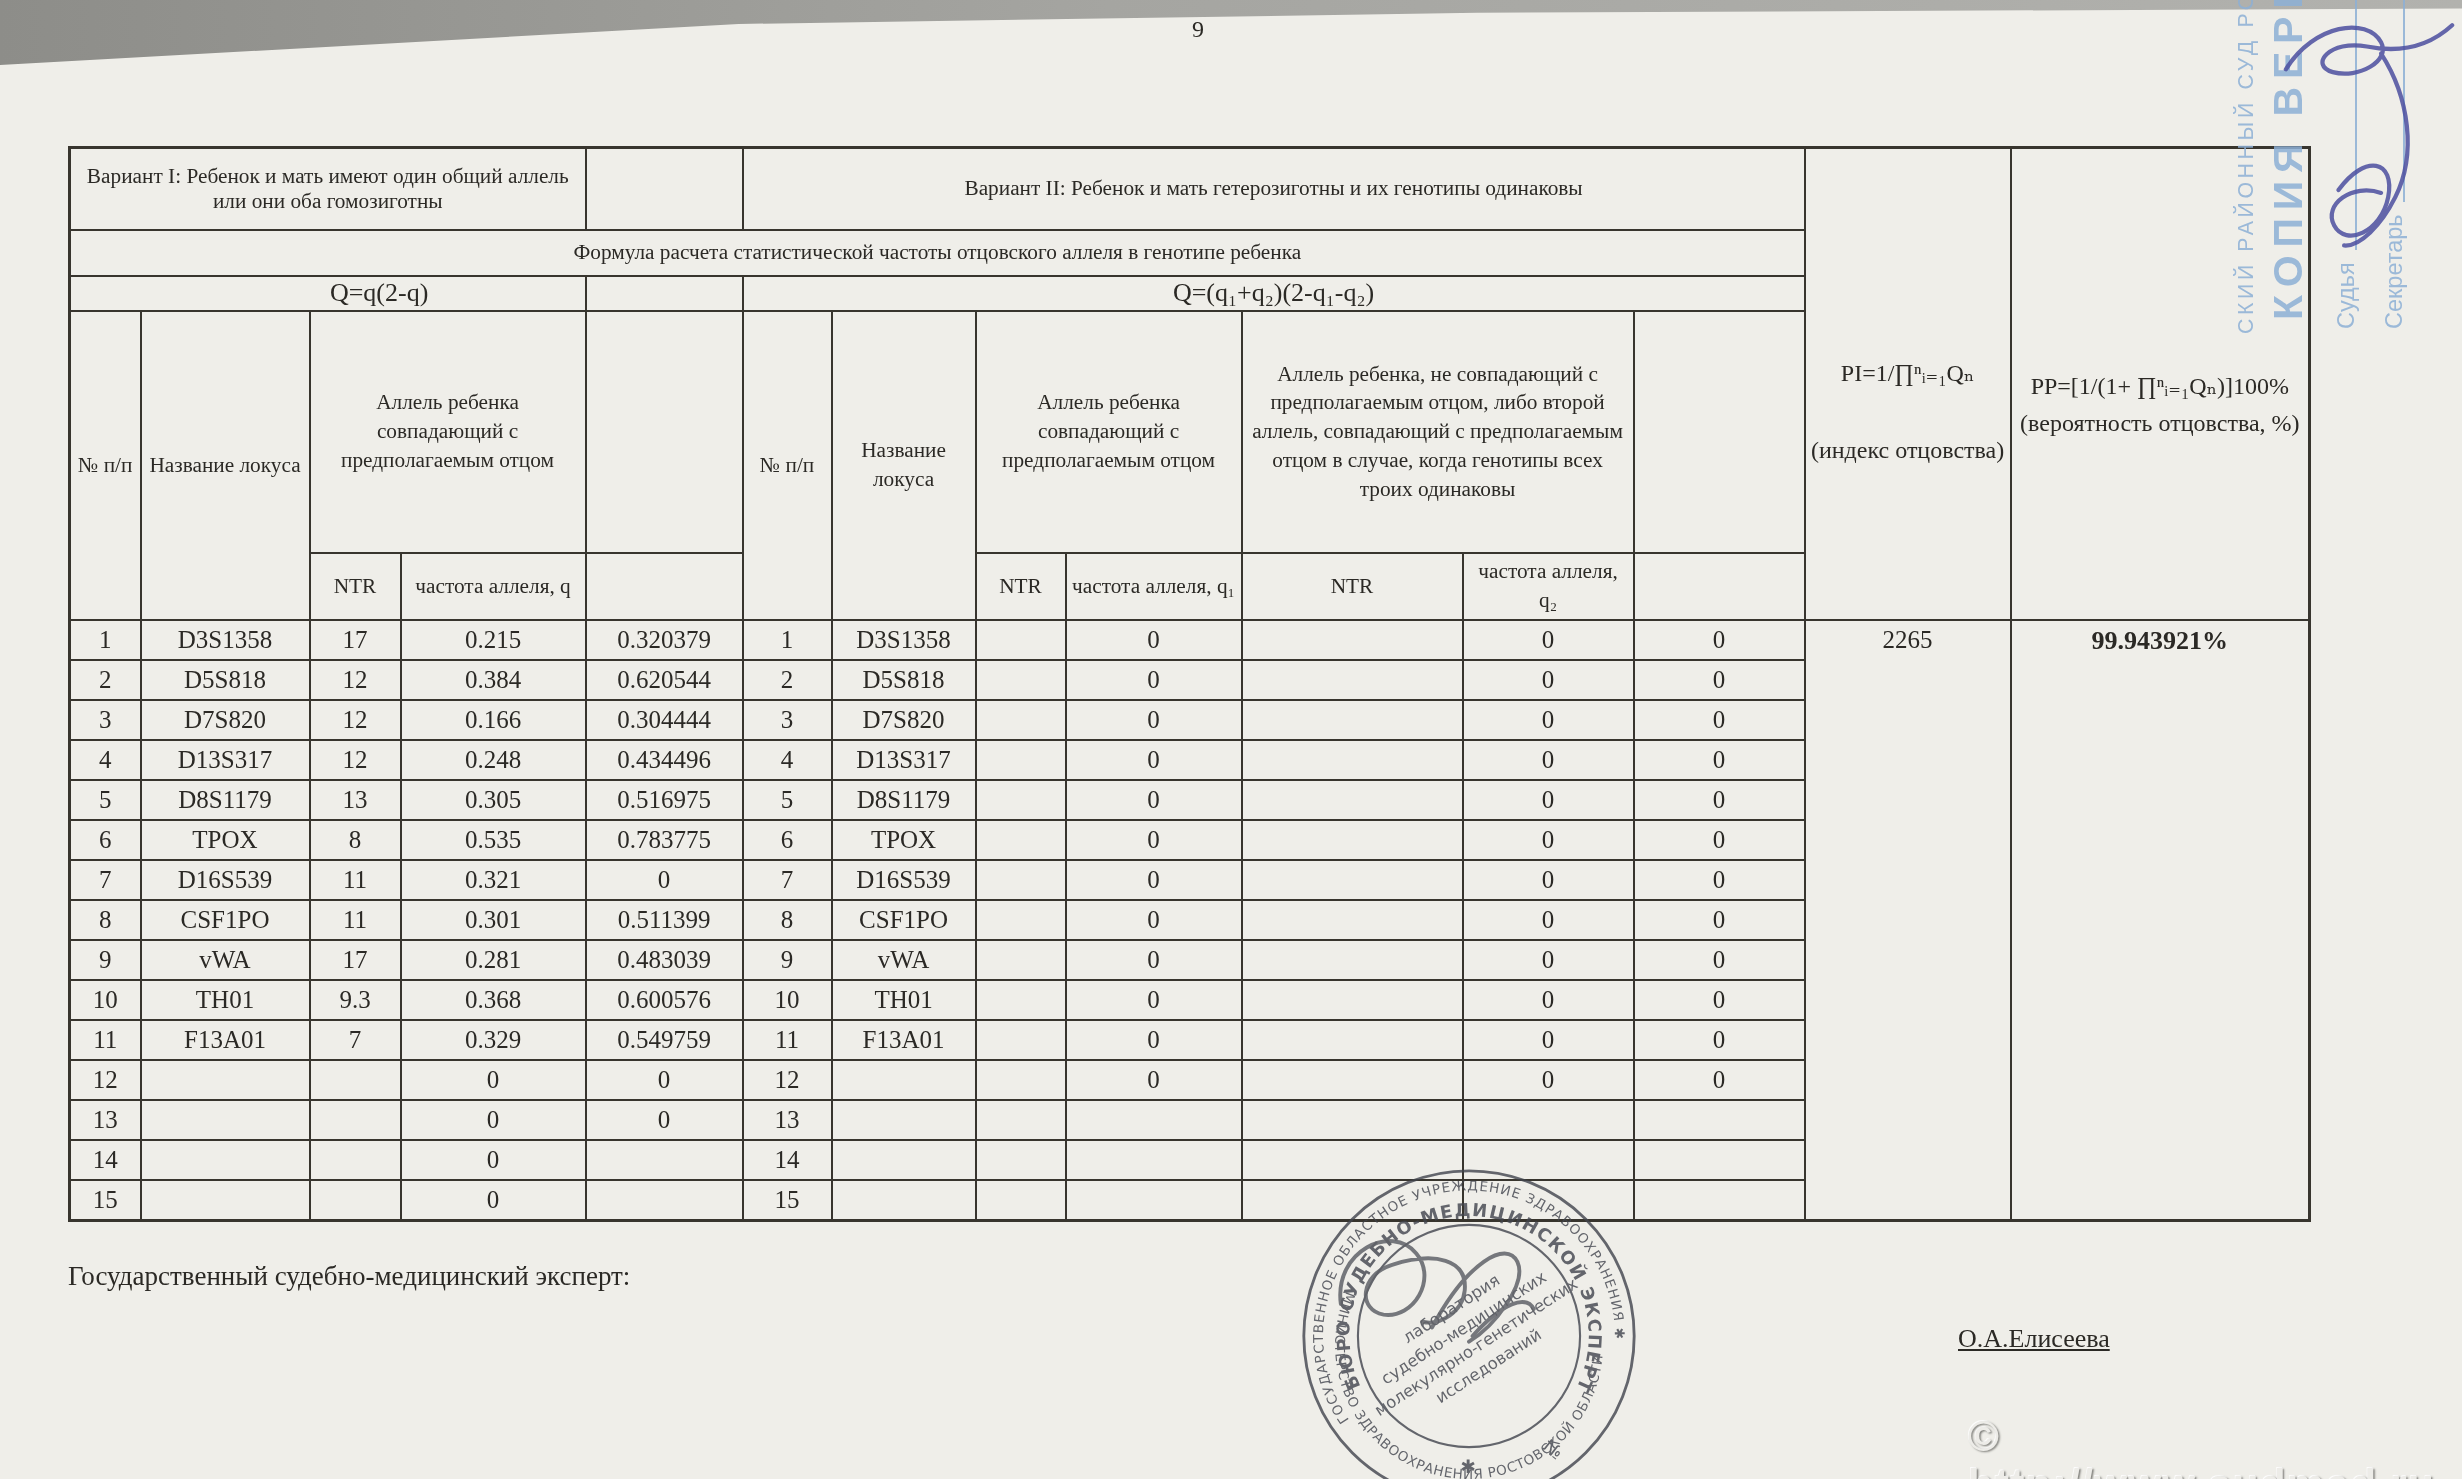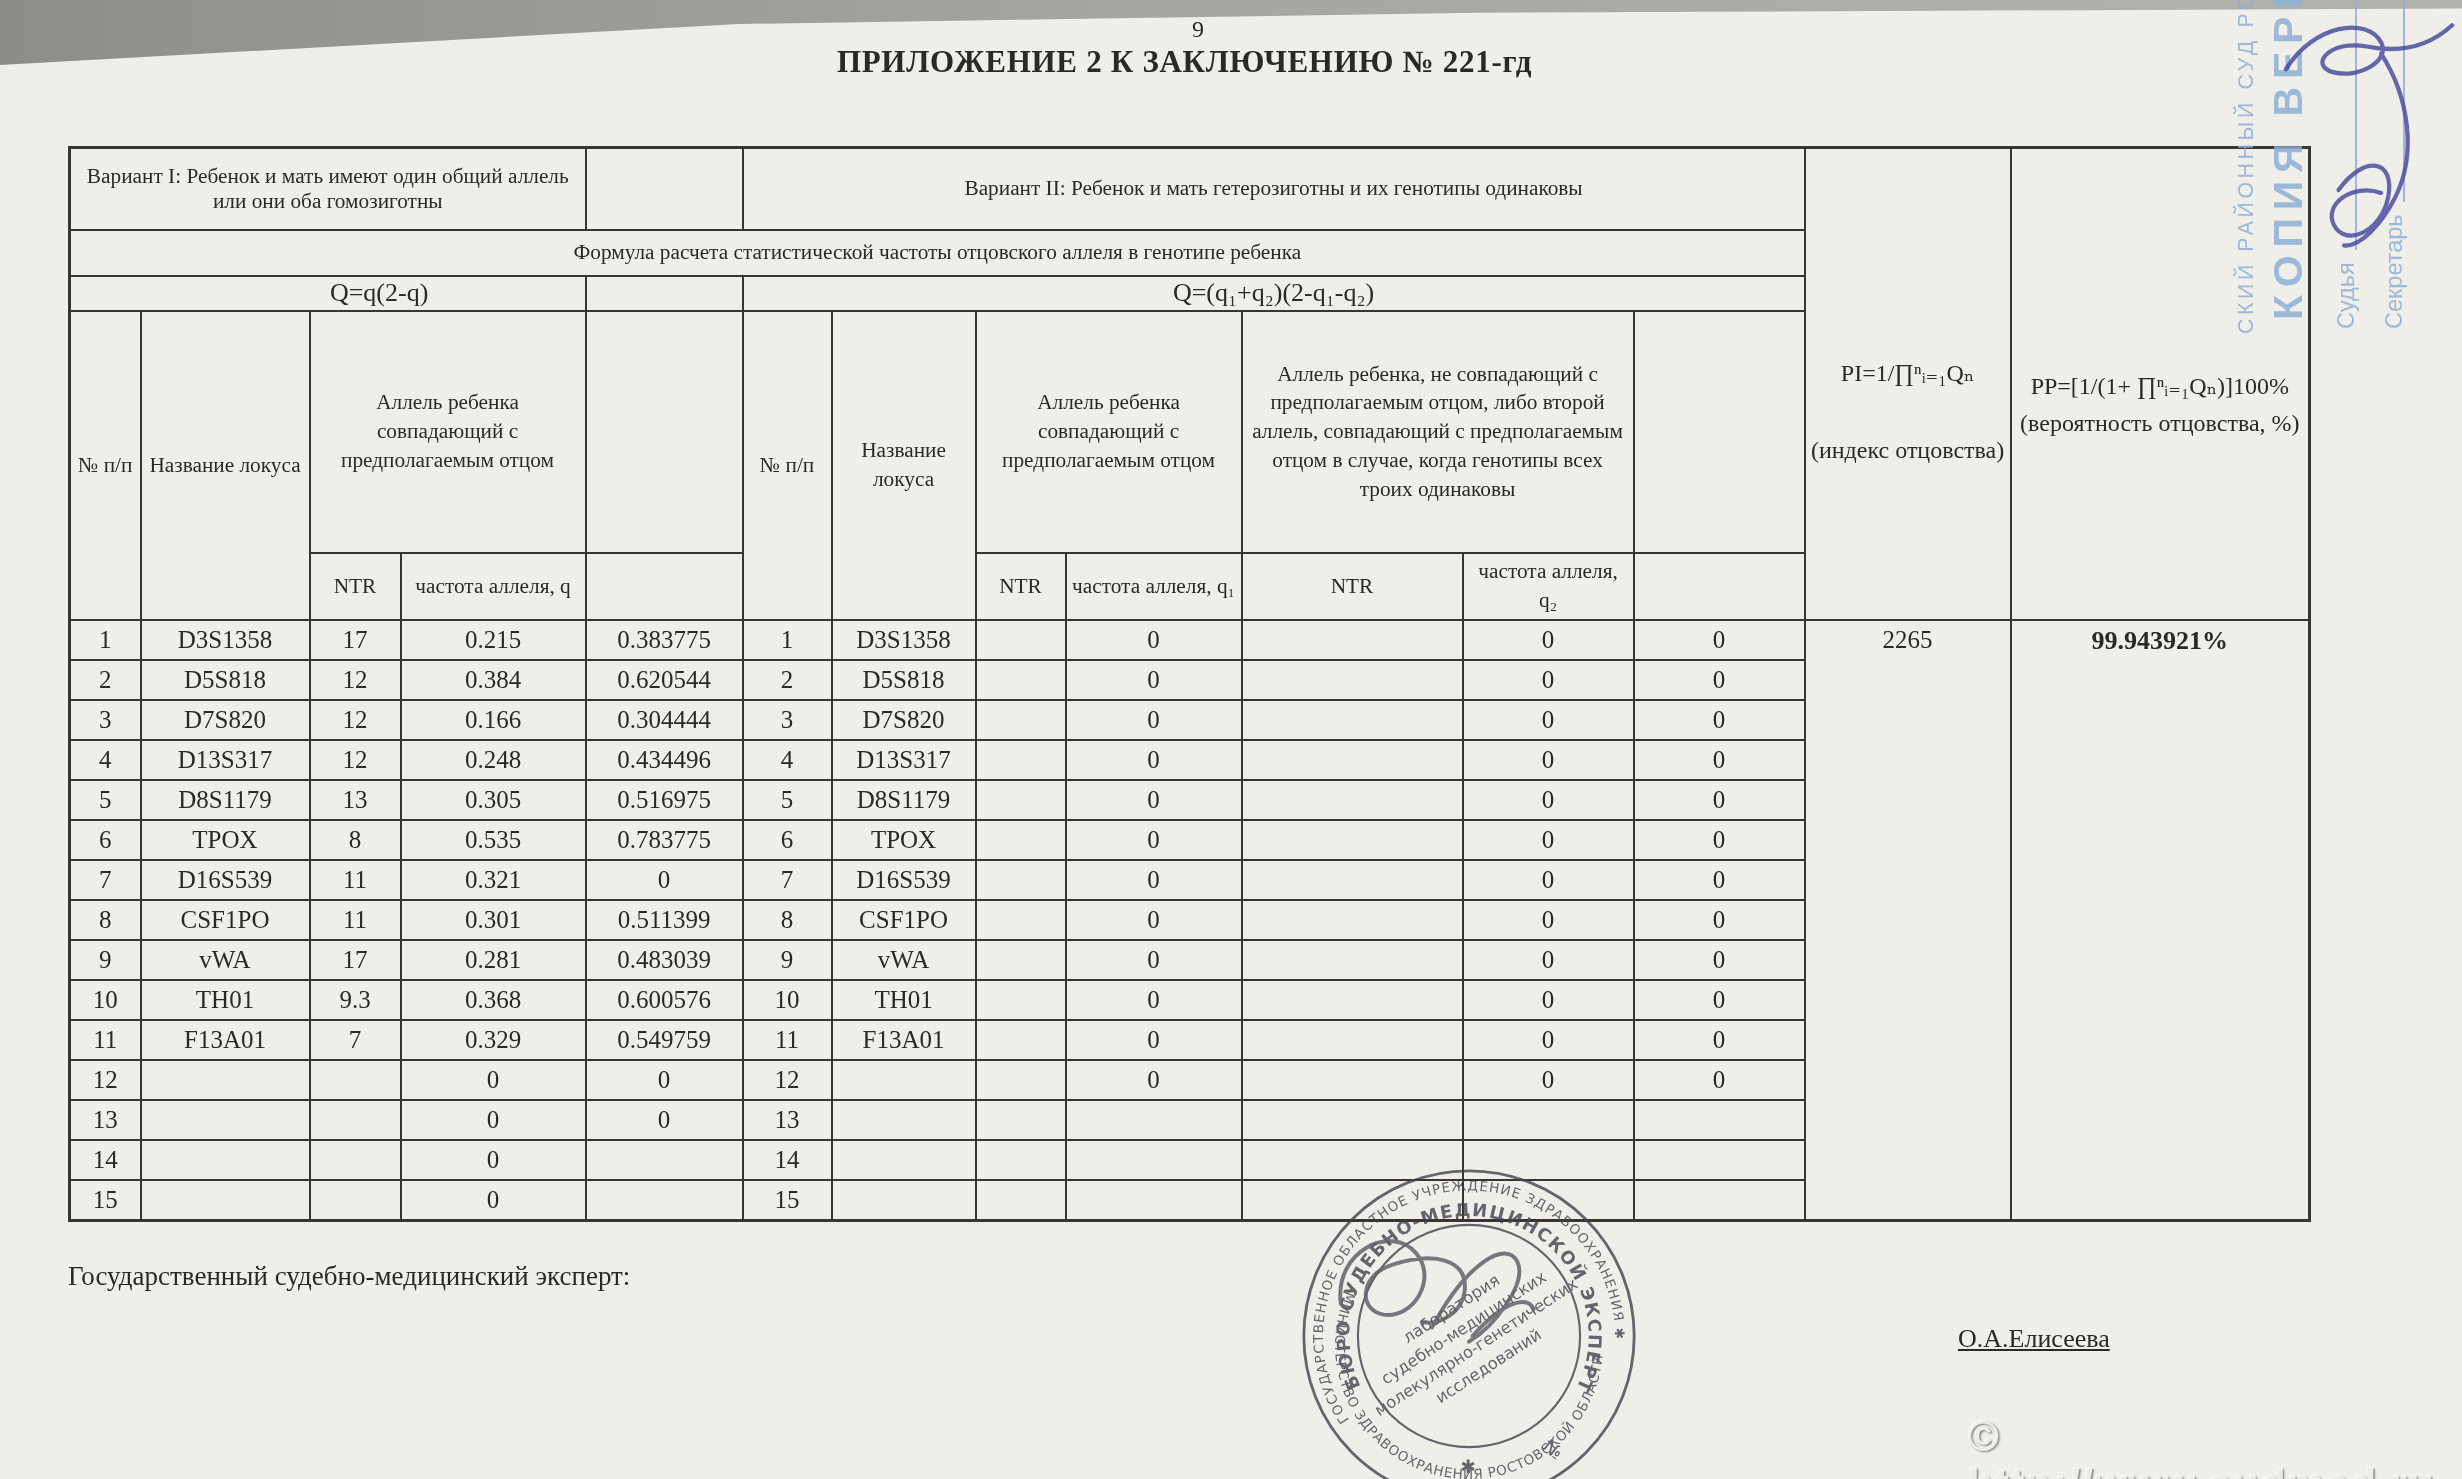--- a/index.html
+++ b/index.html
@@ -63,21 +63,20 @@
 </style>
 </head>
 <body>
 
 <div id="page">
 
   <div id="scan-band"></div>
   <div id="page-number">9</div>
 
   <div id="title-block">
-    <div id="doc-title">ПРИЛОЖЕНИЕ 2 К ЗАКЛЮЧЕНИЮ № 221-гд</div>
   </div>
 
   <div id="tbl-wrap">
     <table>
       <colgroup>
         <col style="width:71px">
           <col style="width:169px">
           <col style="width:91px">
         <col style="width:185px">
           <col style="width:157px">
@@ -134,21 +133,21 @@
           <td class="hc">частота аллеля, q₂</td>
           <td></td>
         </tr>
       </tbody>
       <tbody id="rows-body">
           <tr>
             <td class="dc">1</td>
             <td class="dc">D3S1358</td>
             <td class="dc">17</td>
             <td class="dc">0.215</td>
-            <td class="dc">0.383775</td>
+            <td class="dc">0.320379</td>
             <td class="dc">1</td>
             <td class="dc">D3S1358</td>
             <td class="dc"></td>
             <td class="dc">0</td>
             <td class="dc"></td>
             <td class="dc">0</td>
             <td class="dc">0</td>
             <td rowspan="15" class="dc val-top">2265</td>
             <td rowspan="15" class="dc val-top pp-val">99.943921%</td>
           </tr>

